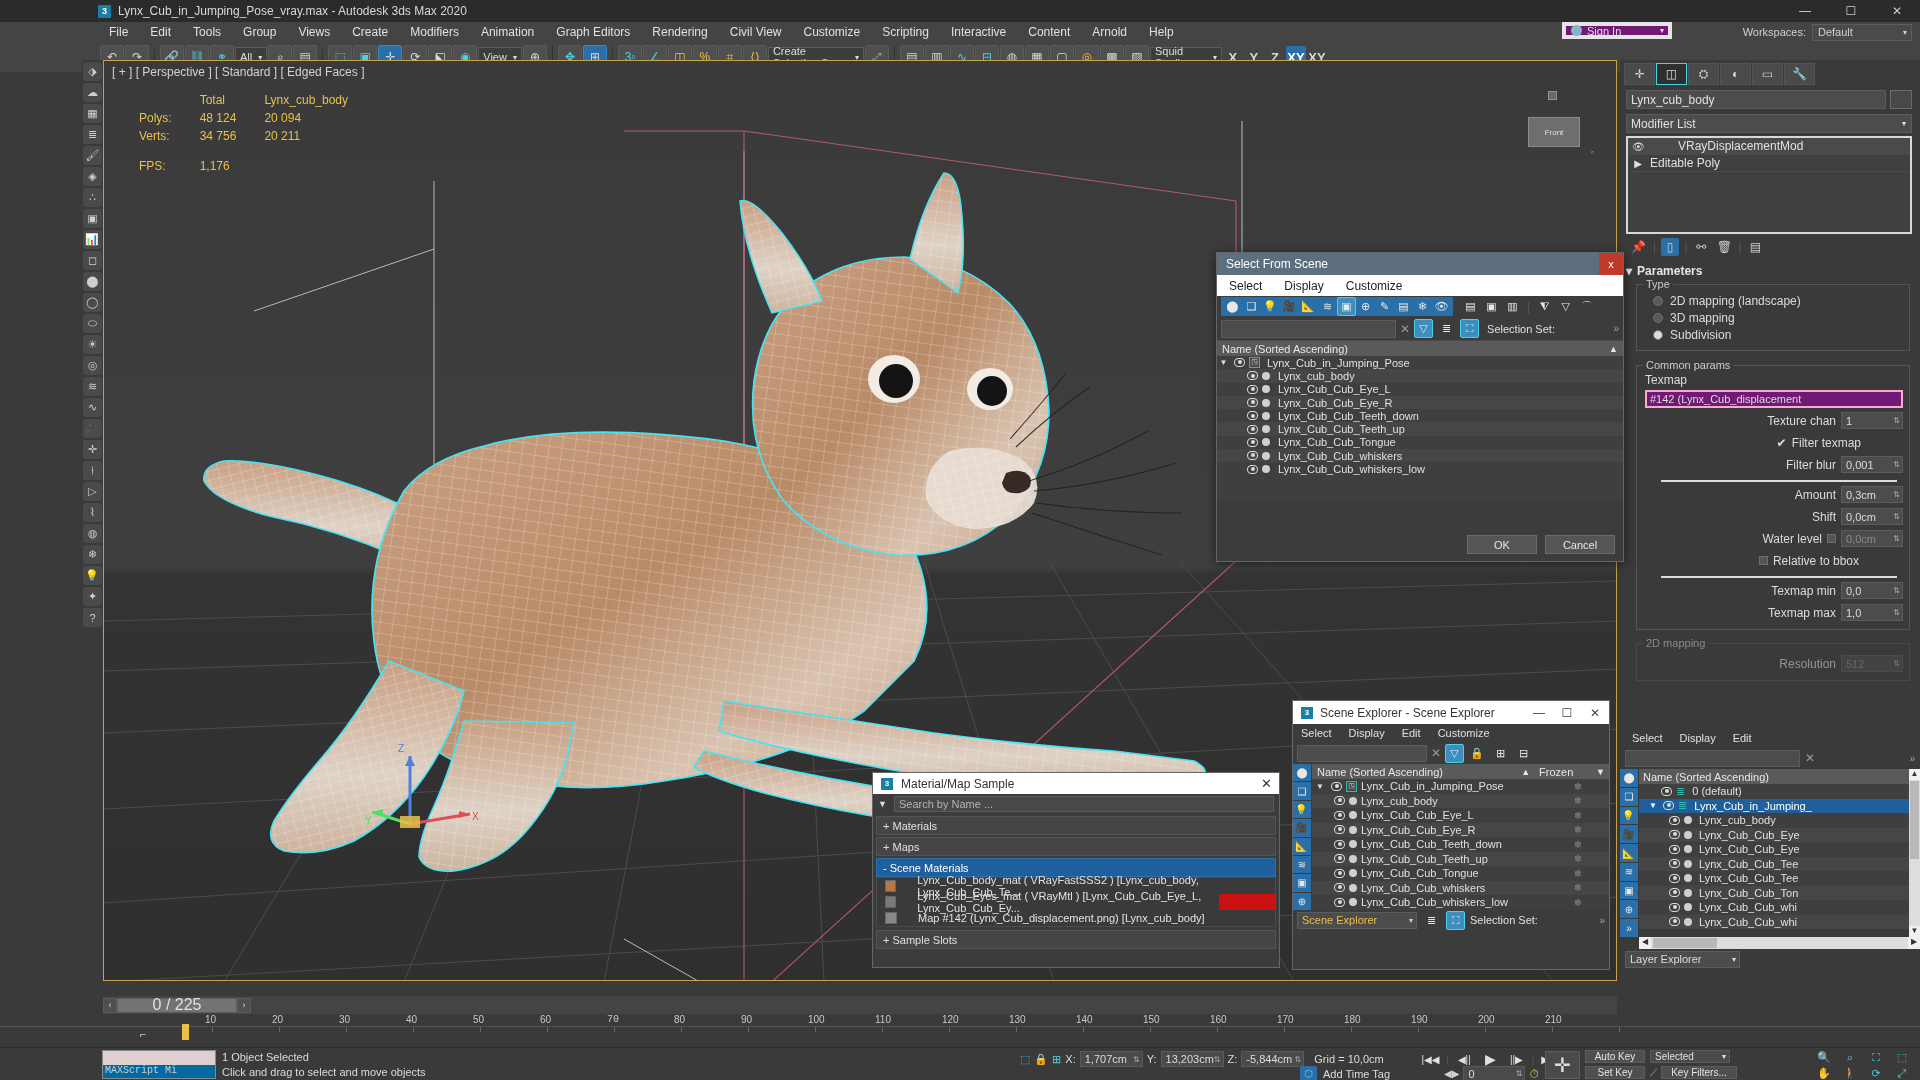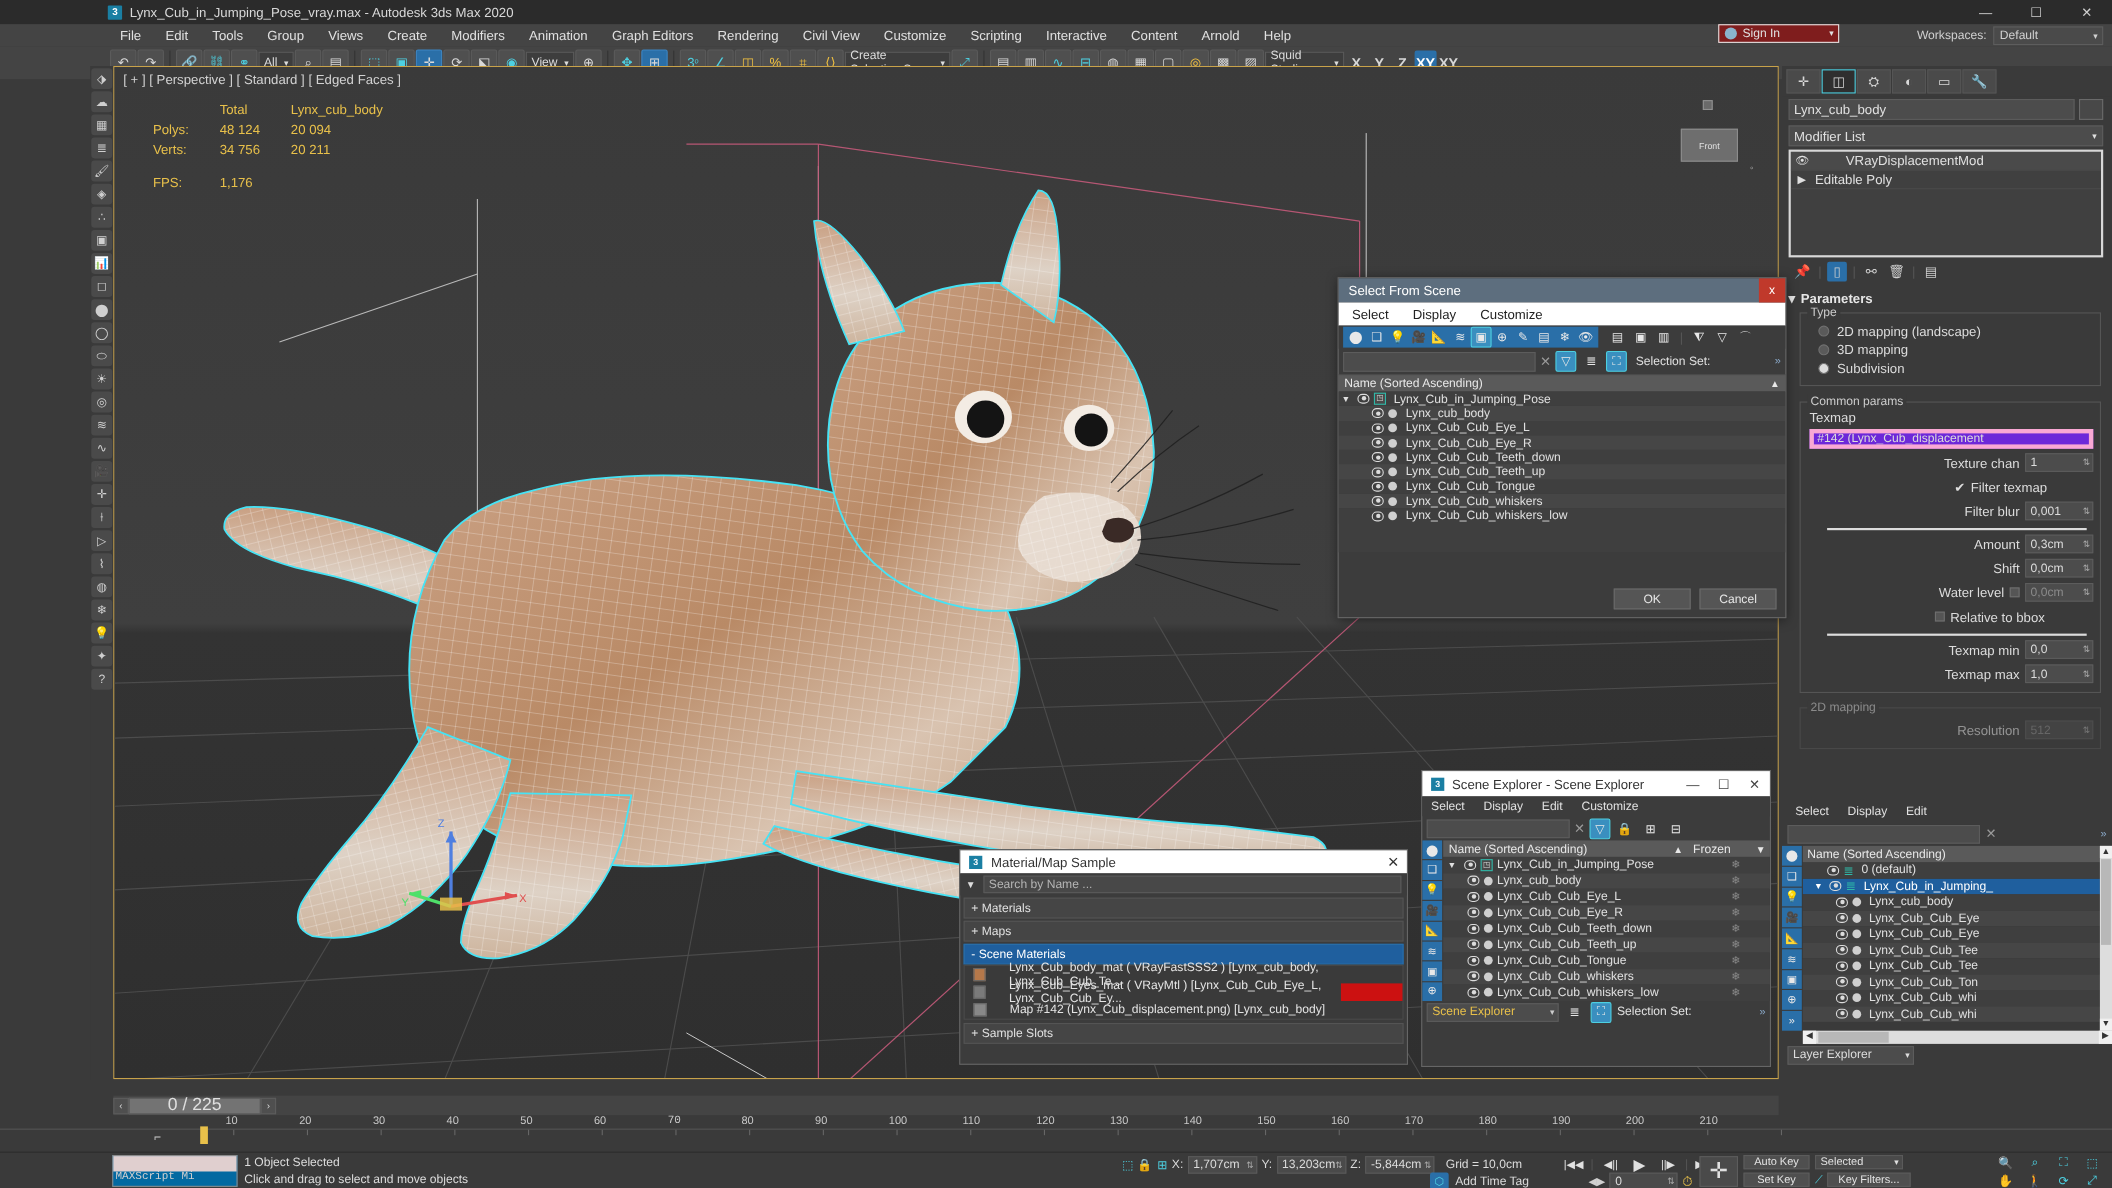--- a/index.html
+++ b/index.html
@@ -17,21 +17,21 @@
   .tb-title { font-size:12px; color:#d8d8d8; }
   .tb-btns { margin-left:auto; display:flex; height:22px; }
   .tb-btn { width:46px; height:22px; display:flex; align-items:center; justify-content:center;
     color:#cfcfcf; font-size:12px; }
 
   
   .menubar { position:absolute; left:0; top:22px; width:1920px; height:20px;
     background:#444444; display:flex; align-items:center; padding-left:98px; }
   .menu-item { padding:0 11px; height:20px; line-height:20px; font-size:12px; color:#e0e0e0; }
   .signin { position:absolute; right:248px; top:22px; width:110px; height:17px;
-    background:#7f1d1d; border:1px solid #e5e5e5; display:flex; align-items:center;
+    background:#701a75; border:4px solid #e5e5e5; display:flex; align-items:center;
     font-size:11px; color:#e0e0e0; padding-left:5px; }
   .signin .ic { width:11px;height:11px;border-radius:50%;background:#8ab4cc;margin-right:5px;}
   .signin .car { margin-left:auto; margin-right:4px; font-size:8px;}
   .ws { position:absolute; right:8px; top:22px; display:flex; align-items:center;
     font-size:11px; color:#d0d0d0; height:20px;}
   .ws-sel { width:100px;height:17px;background:#4a4a4a;border:1px solid #5d5d5d;
     margin-left:6px; display:flex;align-items:center;padding-left:5px;font-size:11px;}
   .ws-sel .car{margin-left:auto;margin-right:4px;font-size:8px;}
 
   
@@ -106,21 +106,21 @@
     font-size:12px; color:#dcdcdc;}
   .radio { width:10px;height:10px;border-radius:50%;background:#5a5a5a;border:1px solid #707070;}
   .radio.on { background:#dcdcdc; }
   .fld-row { display:flex; align-items:center; justify-content:flex-end; gap:5px; height:19px;
     margin-top:3px; font-size:12px; color:#dcdcdc; }
   .fld { width:62px; height:17px; background:#4c4c4c; border:1px solid #5c5c5c;
     color:#dcdcdc; font-size:11px; display:flex; align-items:center; padding-left:4px;}
   .fld .sp { margin-left:auto; margin-right:2px; font-size:8px; color:#aaa; }
   .fld.dim { color:#8a8a8a; }
   .chk { width:9px;height:9px;background:#555;border:1px solid #6e6e6e;display:inline-block;}
-  .texmapfld { margin:3px 0 0 2px; height:18px; background:#6d28d9; border:4px solid #f9a8d4;
+  .texmapfld { margin:3px 0 0 2px; height:18px; background:#701a75; border:2px solid #f9a8d4;
     font-size:11px; color:#dcdcdc; display:flex; align-items:center; padding-left:3px;
     overflow:hidden; white-space:nowrap;}
   .hrline { height:2px; background:#dcdcdc; margin:6px 6px 2px 18px; }
 
   
   .sfs { position:absolute; left:1216px; top:252px; width:408px; height:310px;
     background:#3c3c3c; border:1px solid #666; box-shadow:0 2px 10px rgba(0,0,0,.5); }
   .sfs-tb { height:22px; background:#5d6e7e; display:flex; align-items:center;
     padding-left:9px; color:#fff; font-size:12px; }
   .sfs-x { margin-left:auto; width:24px;height:22px; background:#c0392b; color:#fff;

